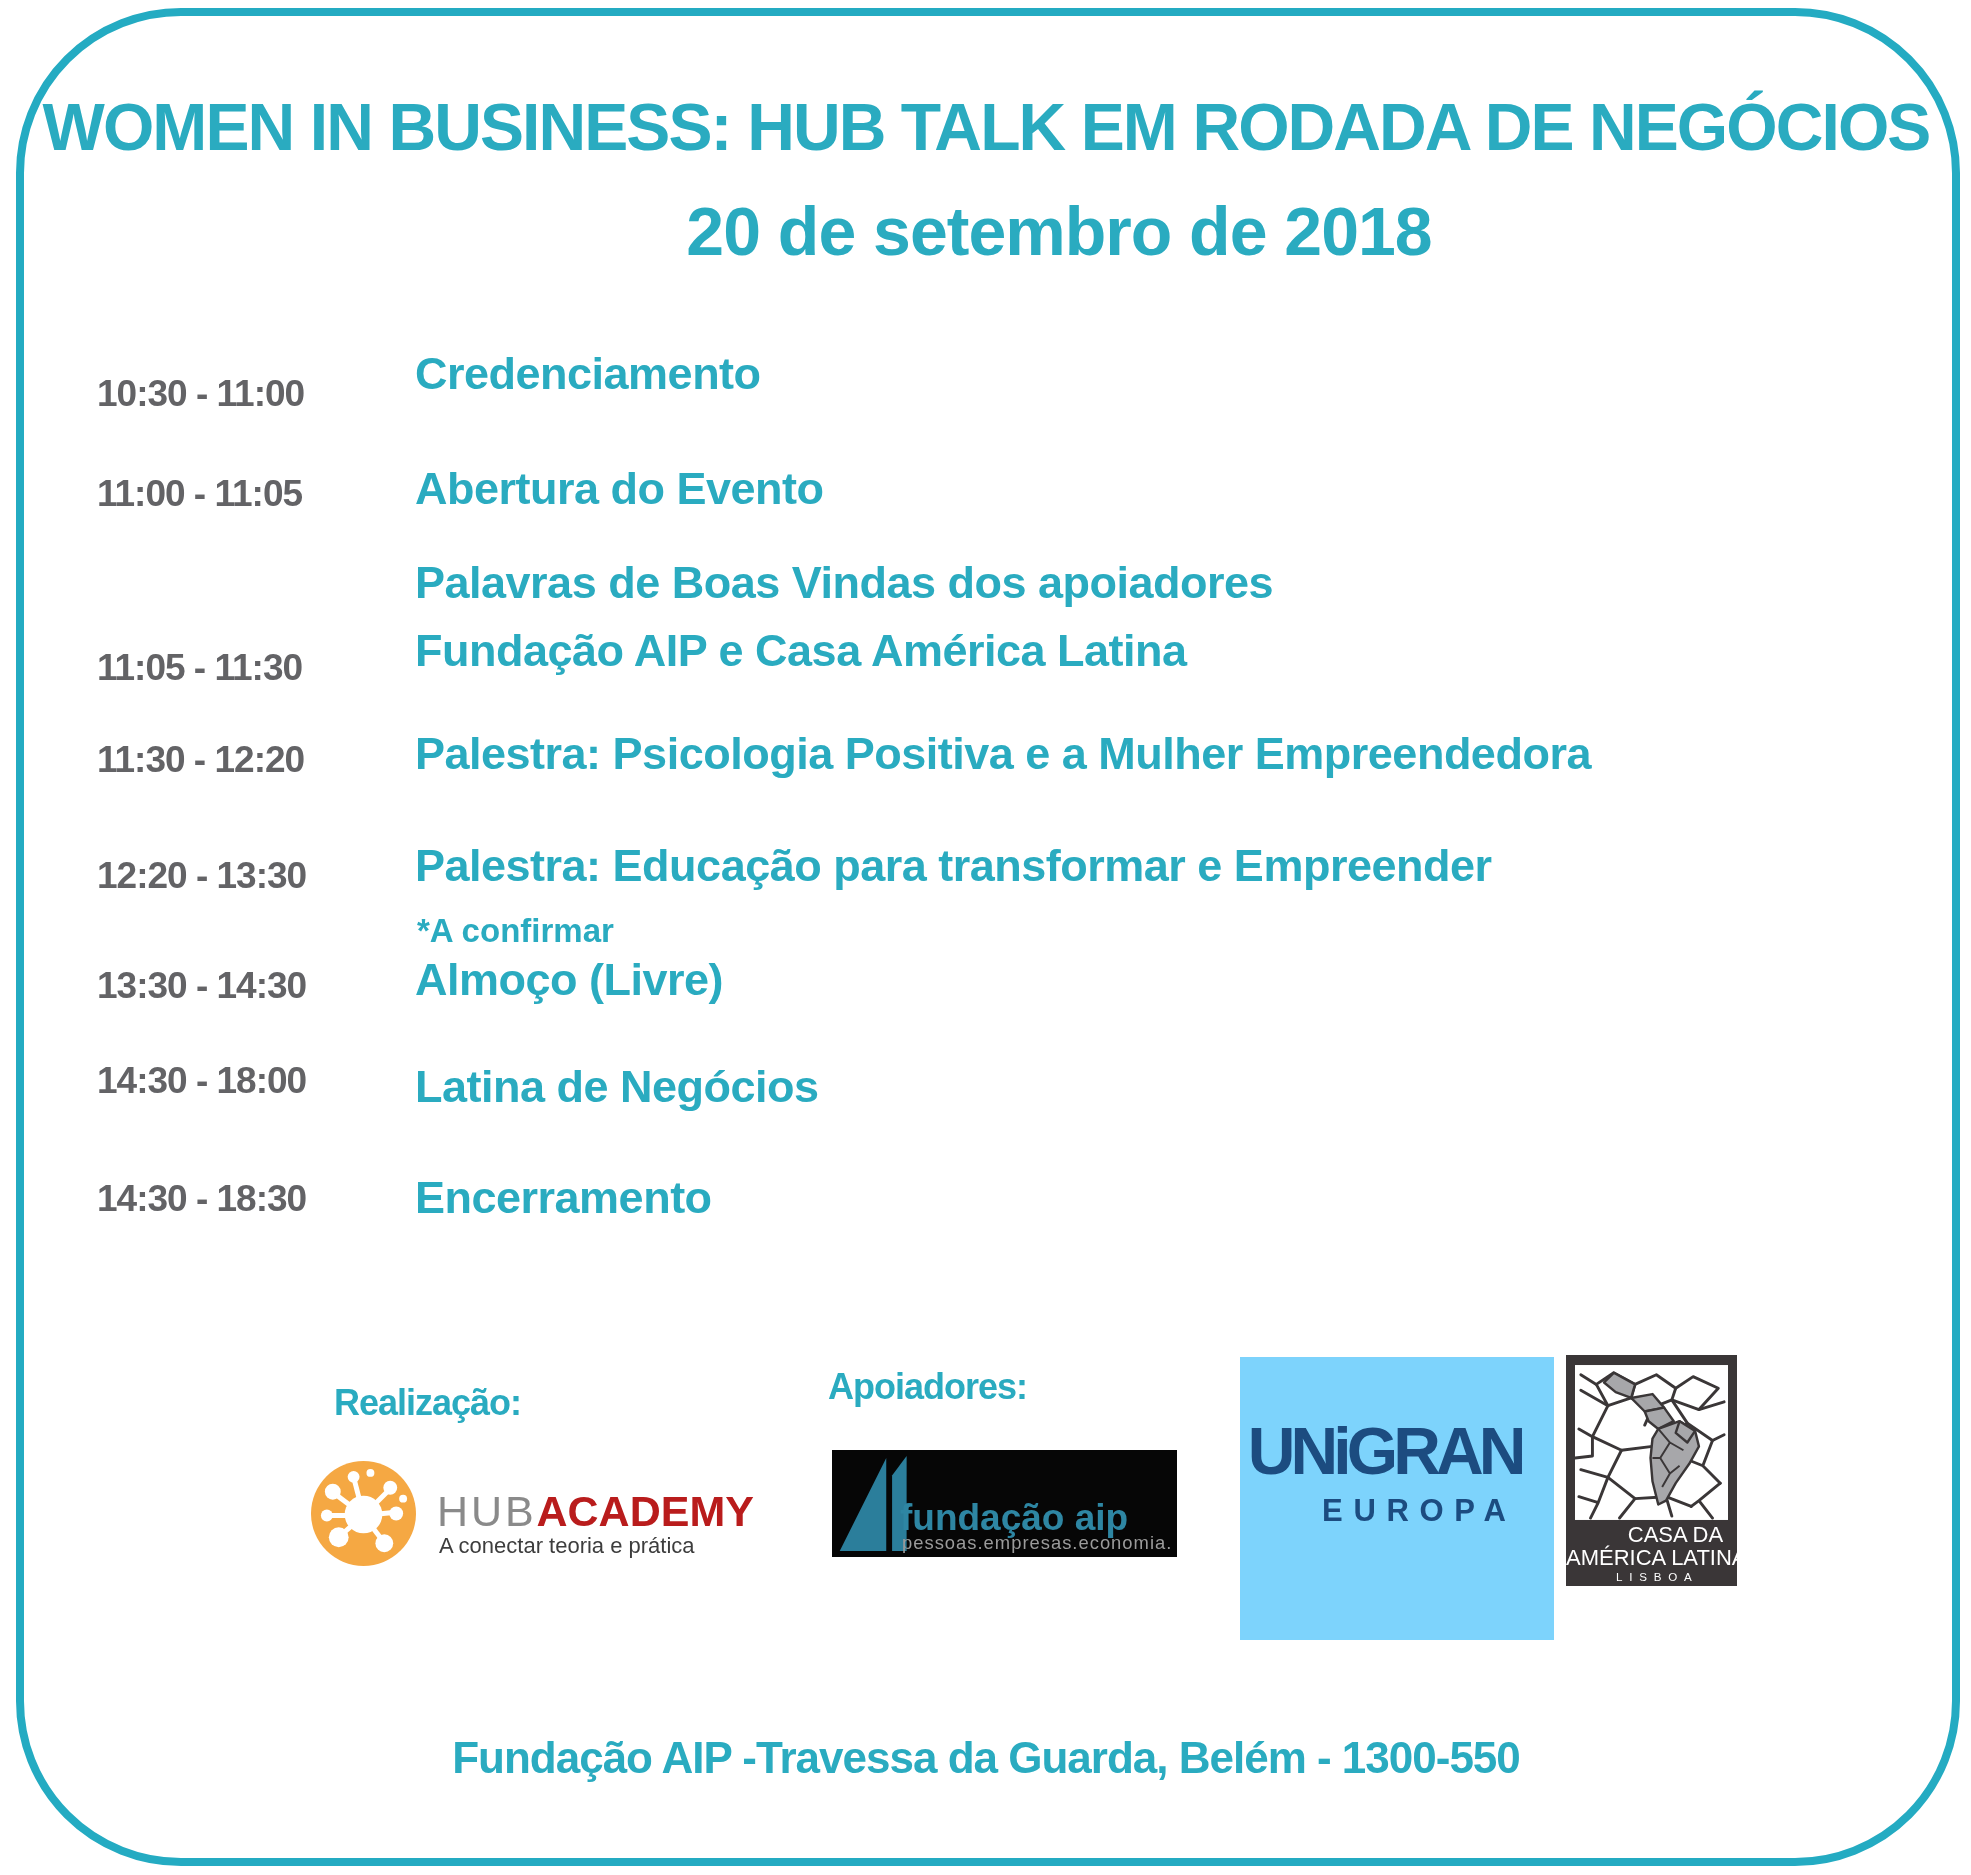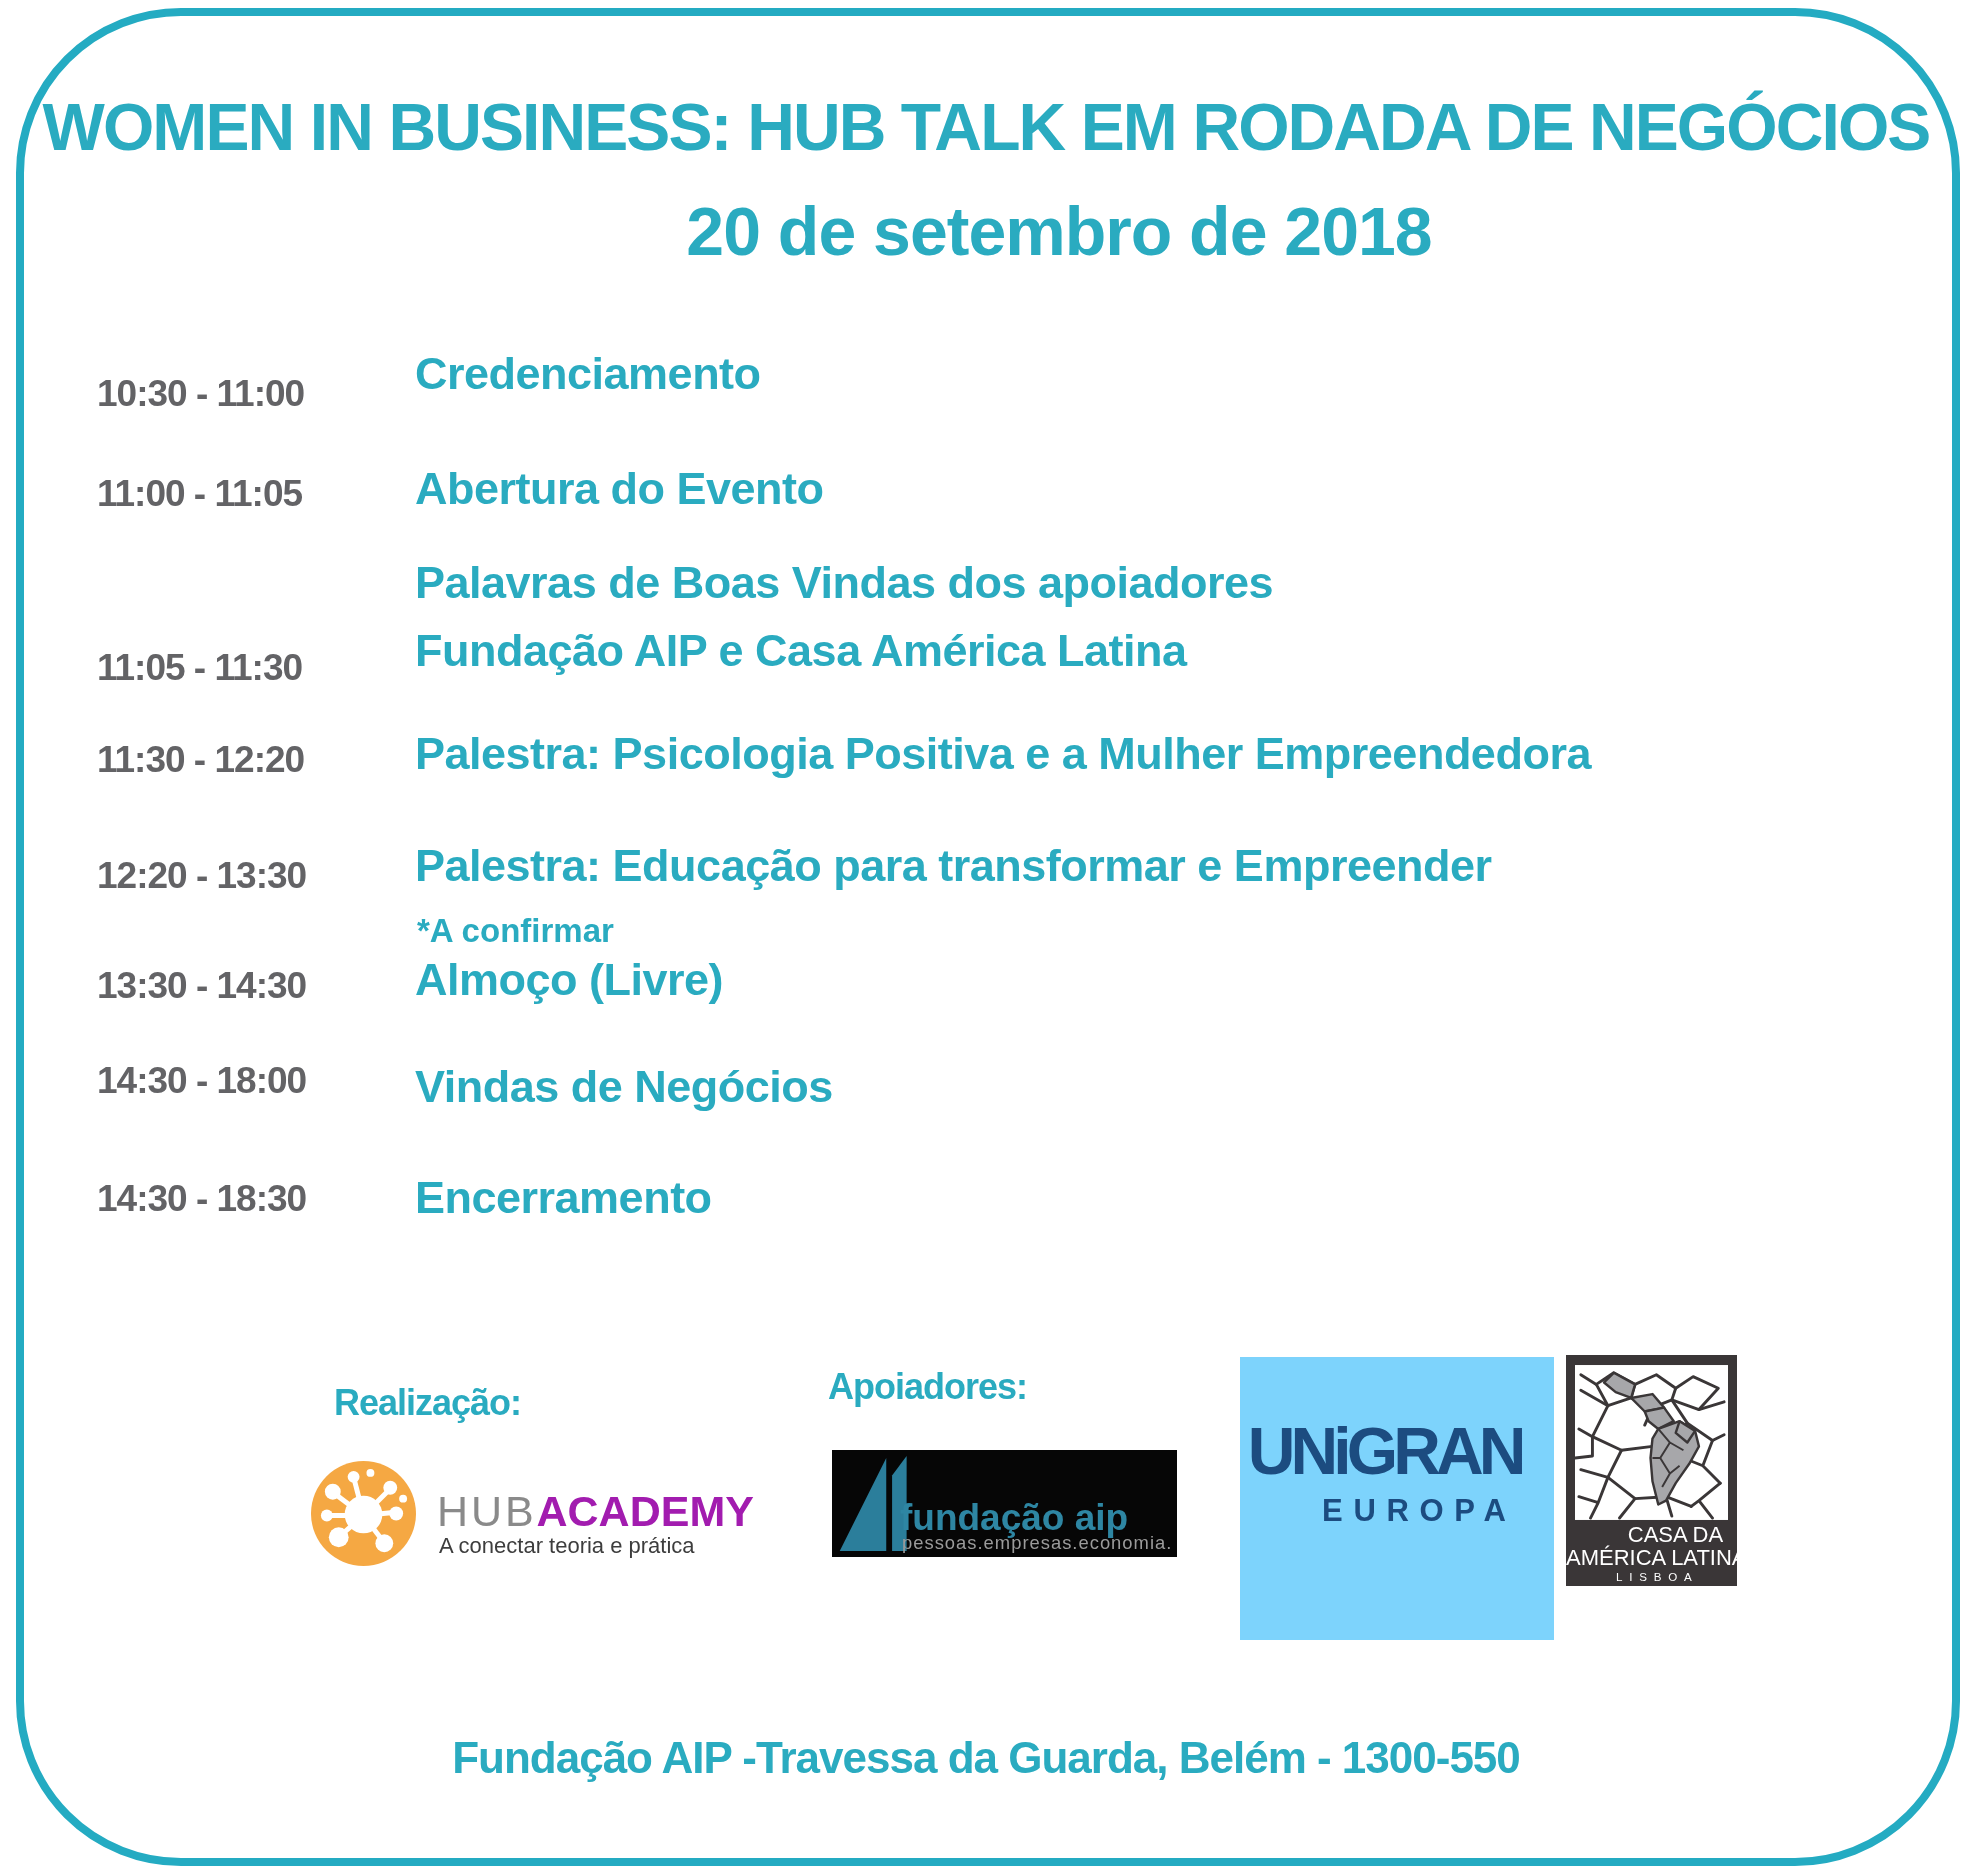--- a/index.html
+++ b/index.html
@@ -42,21 +42,21 @@
   .t8{top:1179px}.e8{top:1173px}
   
   .sp-label{
     position:absolute;color:#2aabc0;font-weight:bold;font-size:36px;letter-spacing:-1px;white-space:nowrap;
   }
   .lbl-real{left:334px;top:1382px}
   .lbl-apoio{left:828px;top:1366px}
   .hub-icon{position:absolute;left:311px;top:1461px;width:105px;height:105px;}
   .hub-name{position:absolute;left:437px;top:1487px;font-size:43px;white-space:nowrap;}
   .hub-name .light{color:#8a8a8a;font-weight:400;letter-spacing:2.9px;}
-  .hub-name .bold{color:#a21caf;font-weight:bold;letter-spacing:0px;margin-top:38px;}
+  .hub-name .bold{color:#b91c1c;font-weight:bold;letter-spacing:0px;margin-top:38px;}
   .hub-tagline{position:absolute;left:439px;top:1533px;font-size:22px;color:#3d3d3d;white-space:nowrap;}
   .aip-box{position:absolute;left:832px;top:1450px;width:345px;height:107px;background:#060606;}
   .aip-svg{position:absolute;left:0;top:0;width:345px;height:107px;}
   .aip-name{position:absolute;left:68px;top:47px;color:#2e86a3;font-weight:bold;font-size:37px;white-space:nowrap;text-align:right;}
   .aip-tagline{position:absolute;left:70px;top:82px;color:#9b9b9b;font-size:18.4px;letter-spacing:1px;white-space:nowrap;}
   .unigran-box{position:absolute;left:1240px;top:1357px;width:314px;height:283px;background:#7dd3fc;}
   .unigran-name{position:absolute;left:7.8px;top:56px;color:#1c4c80;font-weight:bold;font-size:66px;letter-spacing:-4.9px;white-space:nowrap;}
   .unigran-region{position:absolute;left:82px;top:136px;color:#1c4c80;font-weight:bold;font-size:31px;letter-spacing:10.7px;white-space:nowrap;}
   .casa-box{position:absolute;left:1566px;top:1355px;width:171px;height:231px;background:#3a3637;}
   .casa-mosaic{position:absolute;left:8.7px;top:9.7px;width:153px;height:155px;}
@@ -101,21 +101,21 @@
     <span class="time t5">12:20 - 13:30</span>
     <span class="etitle e5">Palestra: Educação para transformar e Empreender</span>
     <span class="note n5">*A confirmar</span>
   </div>
   <div>
     <span class="time t6">13:30 - 14:30</span>
     <span class="etitle e6">Almoço (Livre)</span>
   </div>
   <div>
     <span class="time t7">14:30 - 18:00</span>
-    <span class="etitle e7">Vindas de Negócios</span>
+    <span class="etitle e7">Latina de Negócios</span>
   </div>
   <div>
     <span class="time t8">14:30 - 18:30</span>
     <span class="etitle e8">Encerramento</span>
   </div>
 </section>
 
 <section>
   <div class="sp-label lbl-real">Realização:</div>
 

